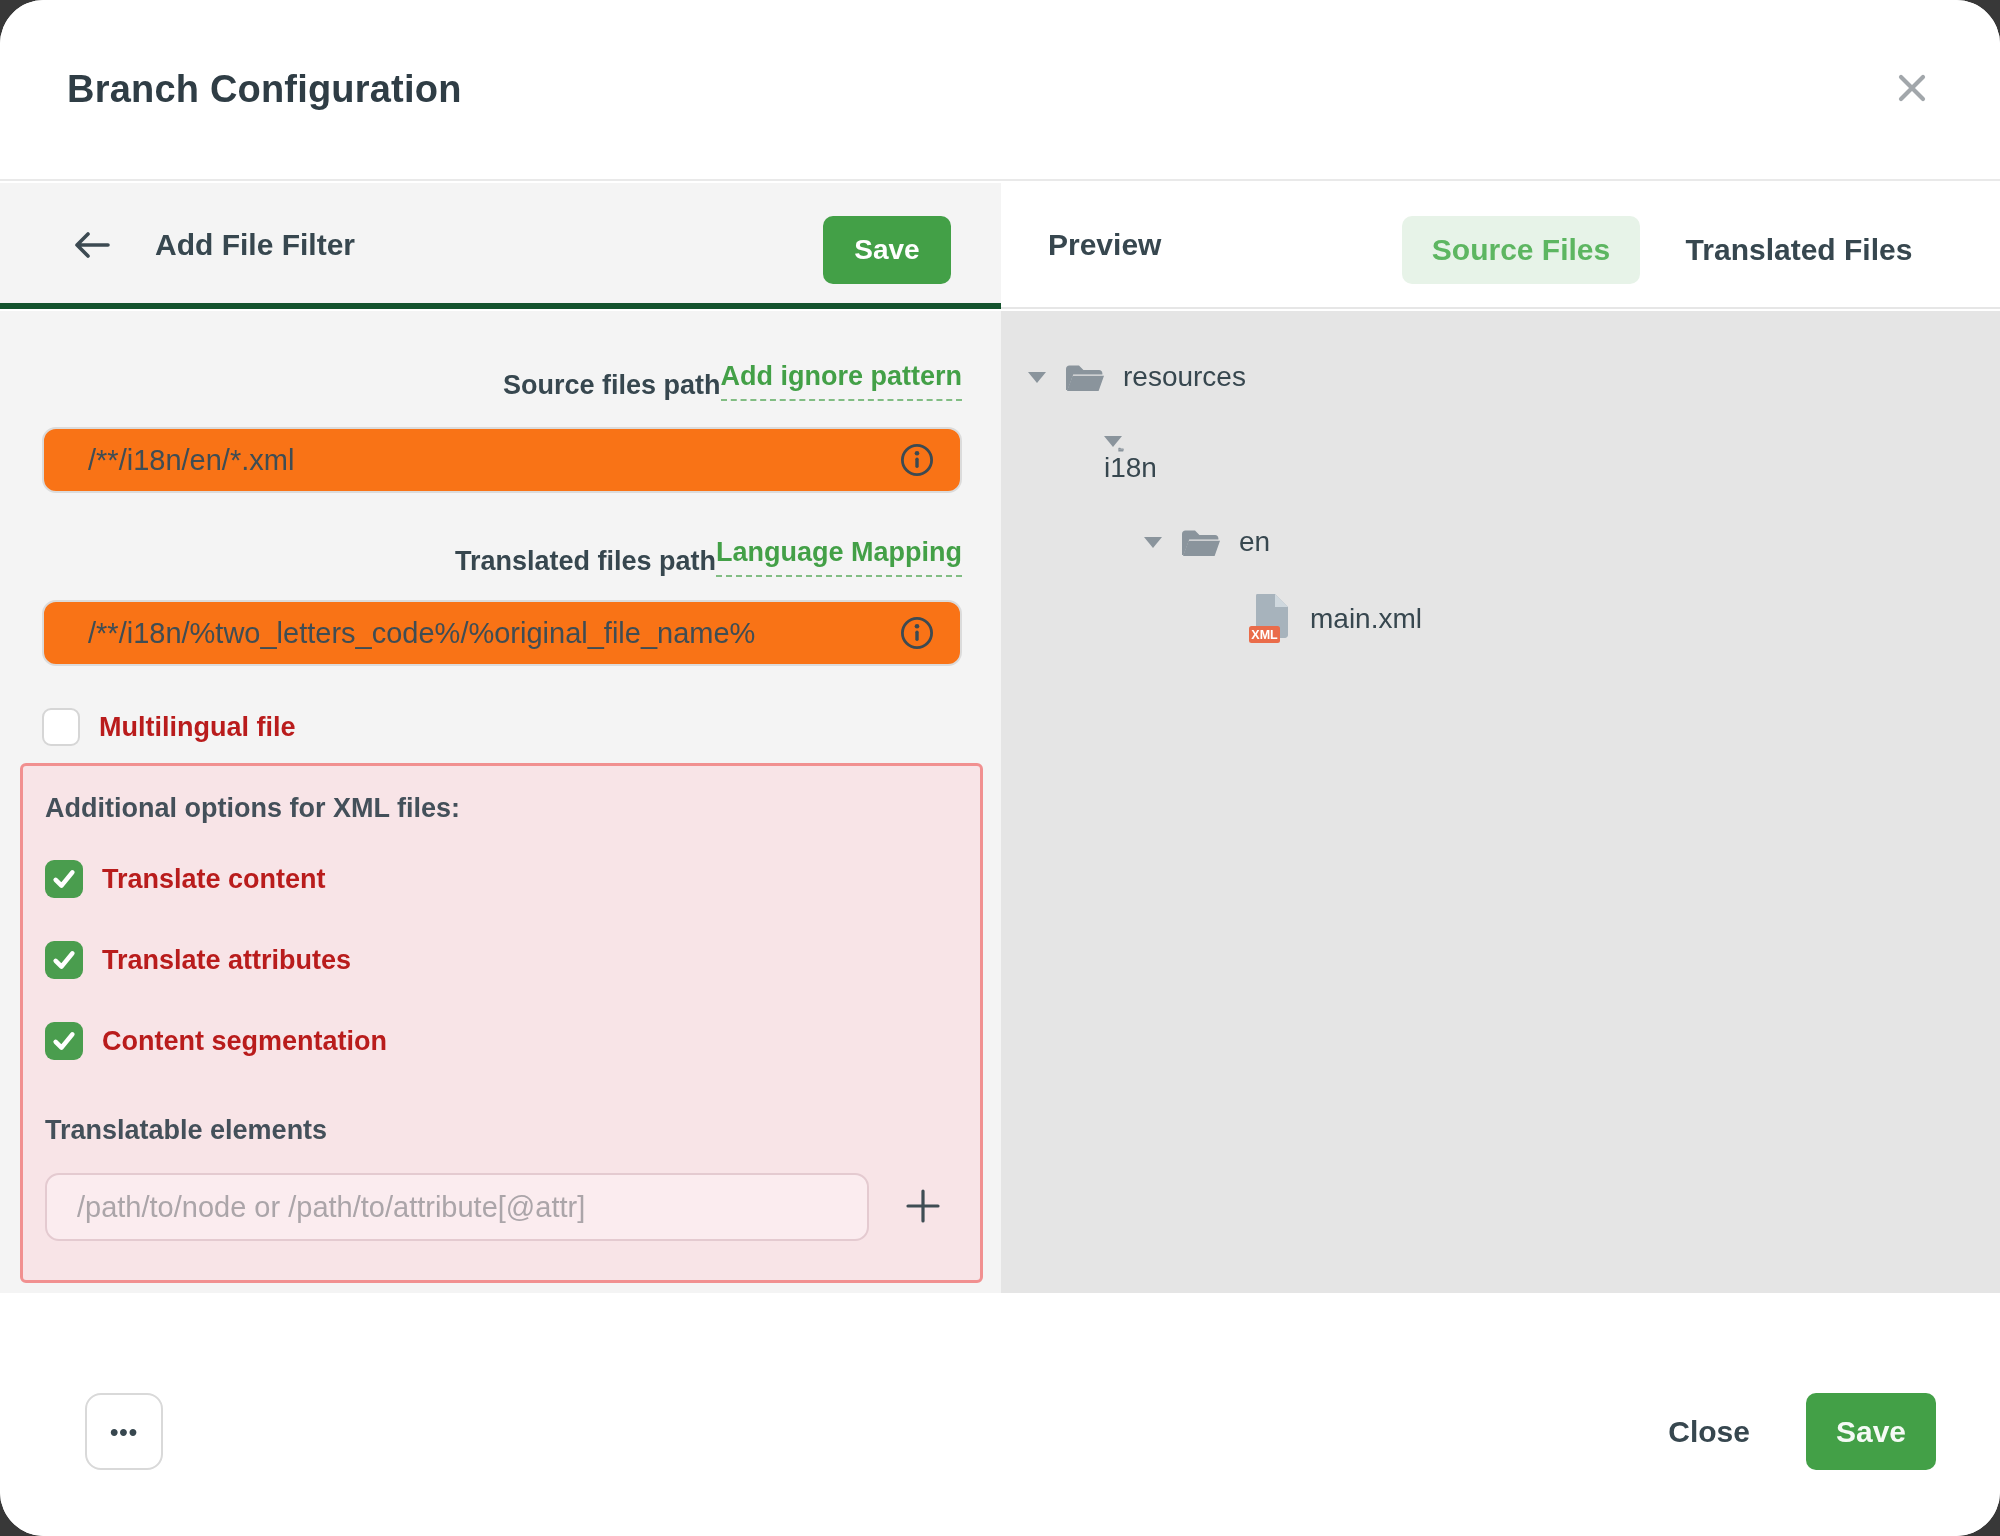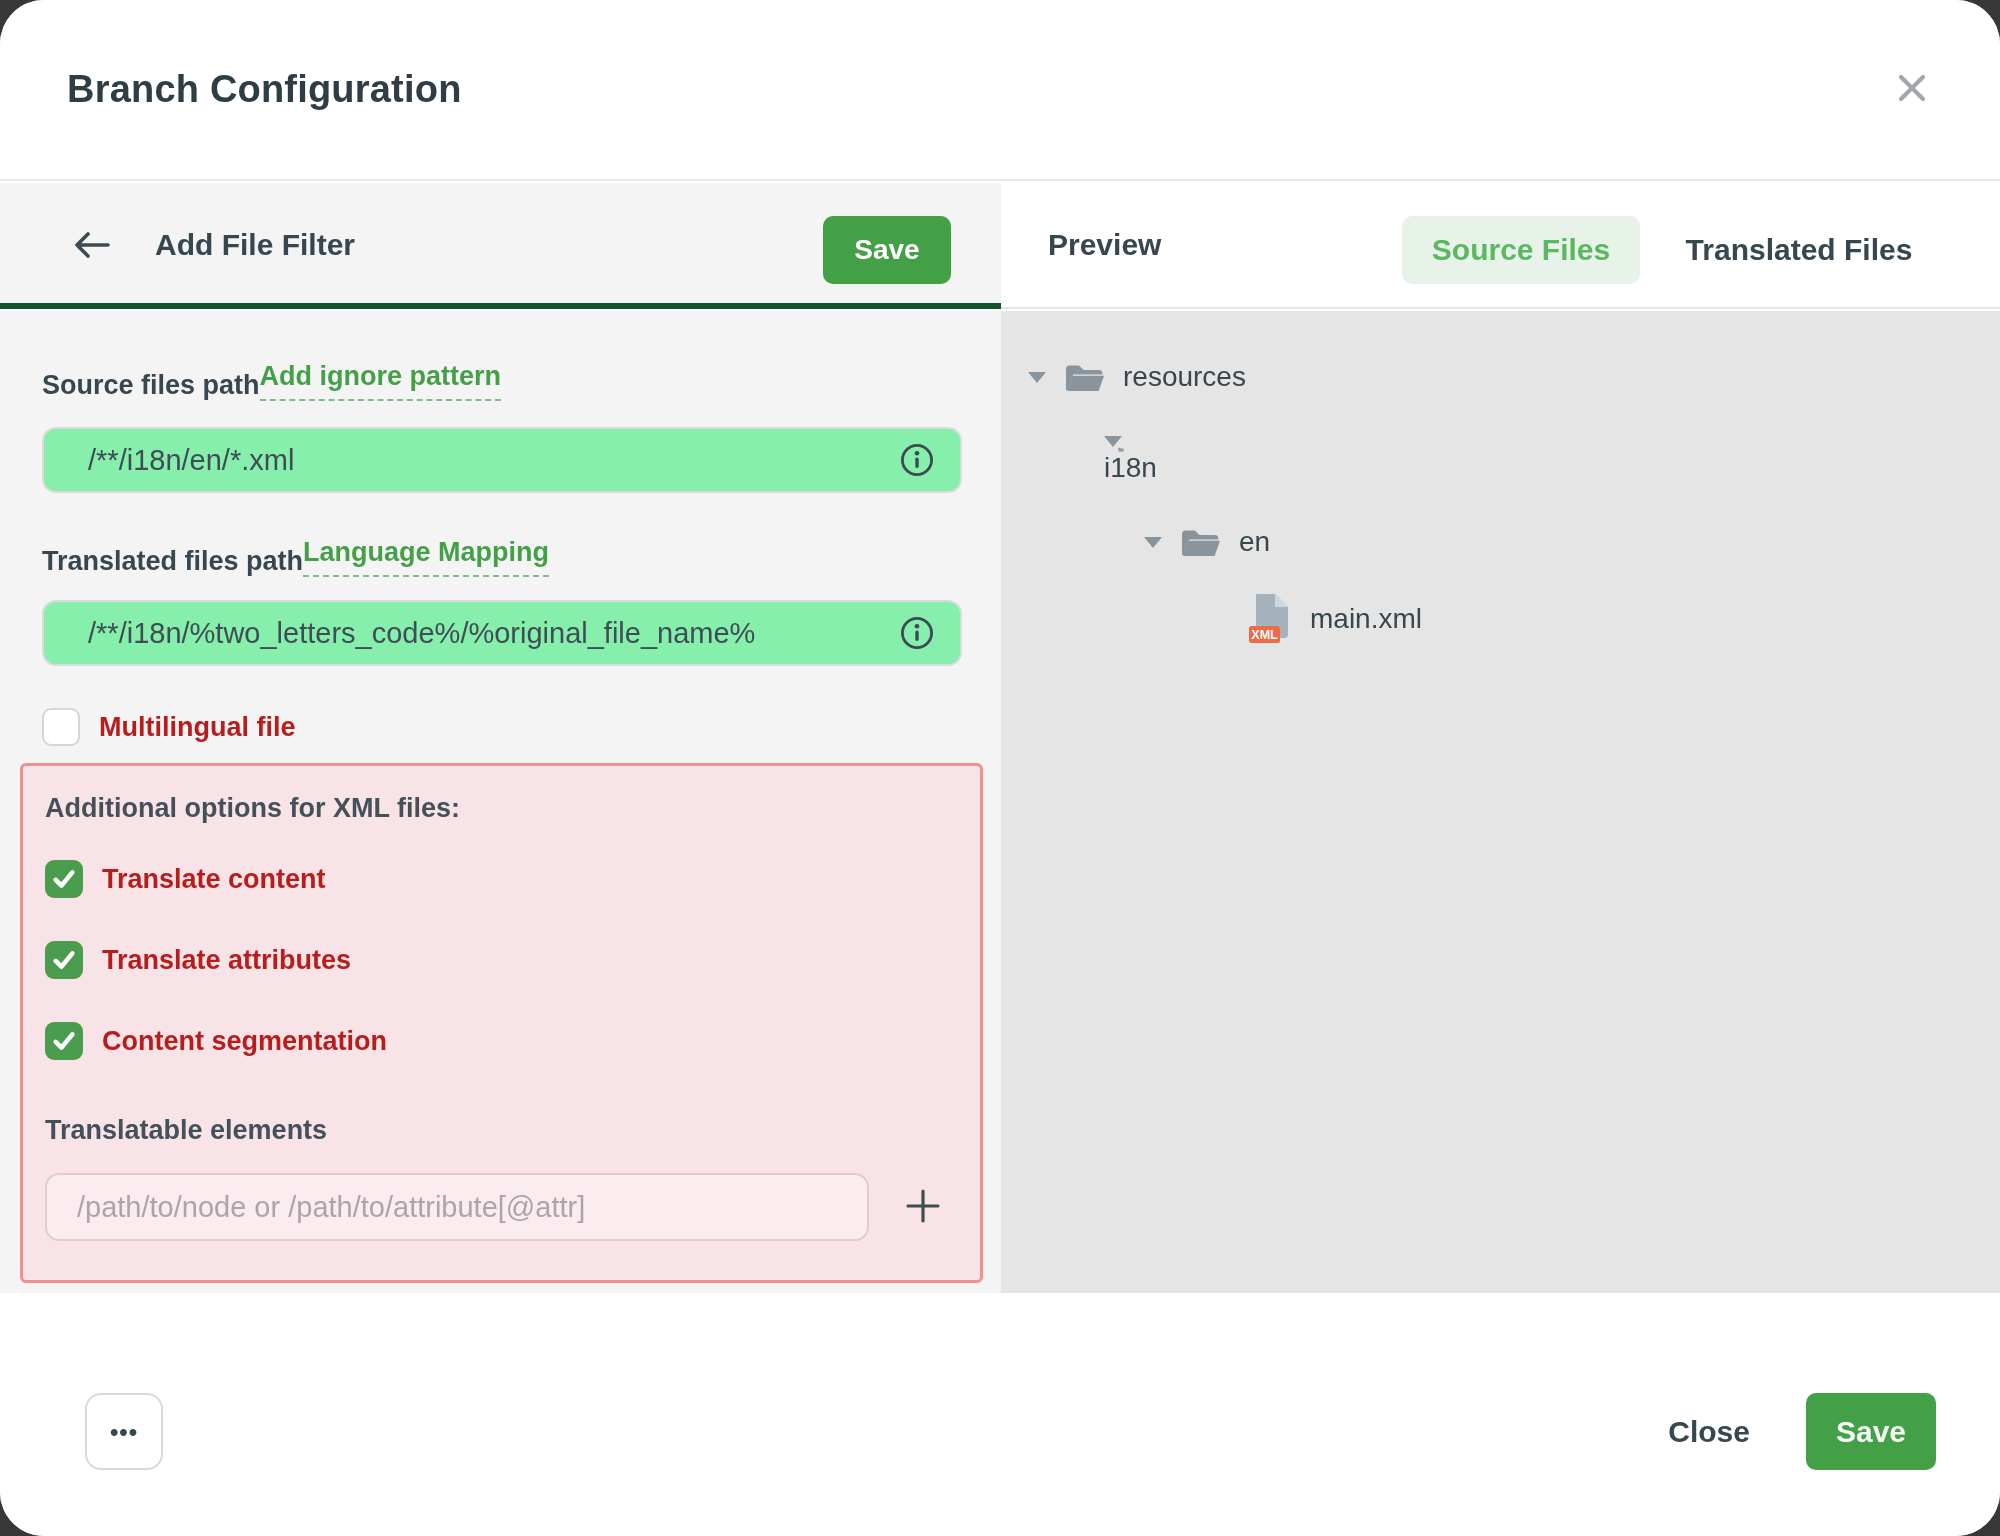--- a/index.html
+++ b/index.html
@@ -53,29 +53,29 @@
     font-size:30px; font-weight:700; cursor:pointer;
   }
   .tab-source { left:401px; width:238px; background:#e7f3e8; color:#5db661; }
   .tab-translated { left:672px; width:252px; background:transparent; color:#37474f; }
   
   .left-content {
     position:absolute; left:0; top:311px; width:1001px; height:982px;
     background:#f4f4f4;
   }
   .field-row { position:absolute; left:42px; width:920px; height:40px;
-    display:flex; justify-content:flex-start; align-items:flex-end; }
+    display:flex; justify-content:flex-end; align-items:flex-end; }
   .field-label { font-size:27px; font-weight:700; color:#37474f; }
   .dashed-link {
     font-size:27px; font-weight:700; color:#43a047; cursor:pointer;
     border-bottom:2px dashed rgba(67,160,71,.65); padding-bottom:7px;
   }
   .text-input {
     position:absolute; left:42px; width:920px; height:66px;
-    background:#86efac; border:2px solid #dbdbdb; border-radius:14px;
+    background:#f97316; border:2px solid #dbdbdb; border-radius:14px;
     font-size:29px; color:#3f4d54; padding:0 80px 0 44px;
     font-family:"Liberation Sans", sans-serif; outline:none;
   }
   .info-icon { position:absolute; left:900px; width:34px; height:34px; cursor:pointer; }
   .checkbox-row { position:absolute; display:flex; align-items:center; gap:19px; cursor:pointer; }
   .checkbox {
     width:38px; height:38px; border-radius:9px; flex:none;
     background:#ffffff; border:2px solid #d6d6d6;
   }
   .checkbox.checked {

